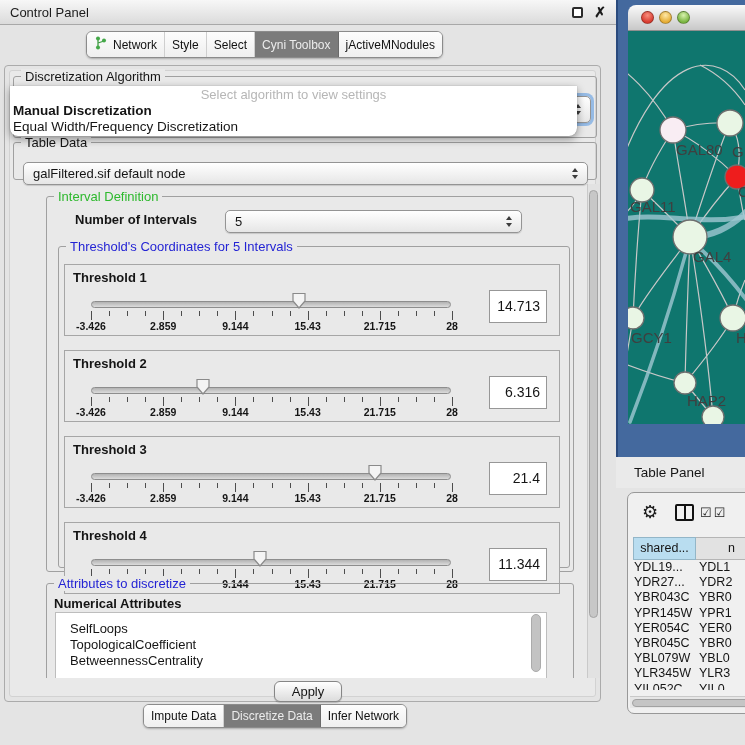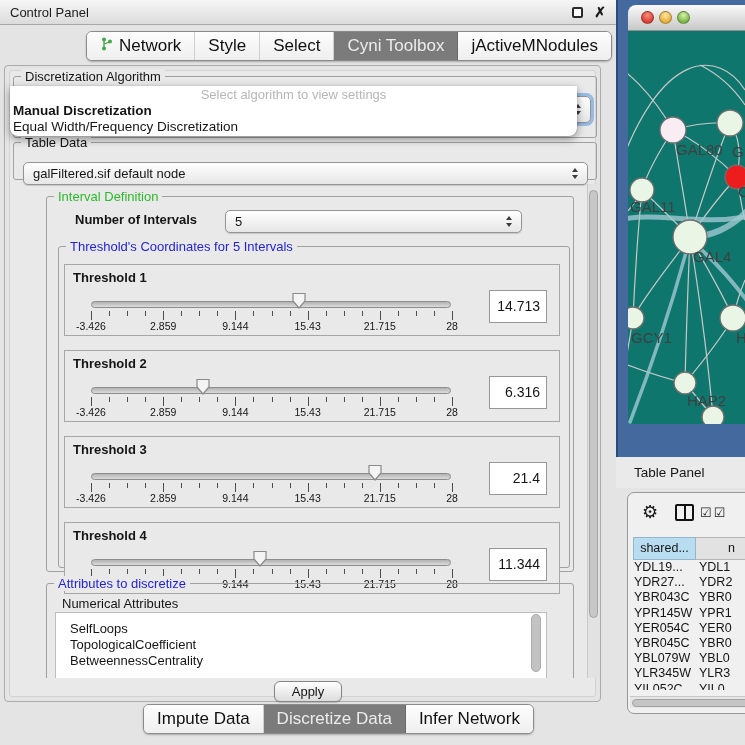--- a/index.html
+++ b/index.html
@@ -11,21 +11,21 @@
   
   .cp-titlebar{left:0;top:0;width:616px;height:25px;background:linear-gradient(#f7f7f7,#dbdbdb);
     border-bottom:1px solid #a8a8a8;display:flex;align-items:center;padding:0 10px}
   .cp-title{font-size:13px;color:#1c1c1c}
   .float-btn{margin-left:auto;width:11px;height:11px;border:2px solid #2a2a2a;background:#fff;border-radius:2px}
   .close-btn{margin-left:11px;font-weight:bold;font-size:14px;color:#1a1a1a}
 
   
   .seg{display:flex;border:1px solid #8b8b8b;border-radius:6px;background:#fcfcfc;
     box-shadow:0 1px 2px rgba(0,0,0,.25);overflow:hidden}
-  .seg-tab{display:flex;align-items:center;gap:6px;padding:4px 13px;font-size:17px;
+  .seg-tab{display:flex;align-items:center;gap:6px;padding:4px 7px;font-size:12px;
     border-right:1px solid #cfcfcf;color:#111;background:linear-gradient(#fdfdfd,#efefef);white-space:nowrap}
   .seg-tab:last-child{border-right:none}
   .seg-tab.selected{background:#7b7b7b;color:#ececec;border-right-color:#6a6a6a}
   #top-tabs{left:86px;top:31px}
   #bottom-tabs{left:143px;top:704px}
 
   
   .outer-frame{left:4px;top:65px;width:597px;height:637px;border:1px solid #ababab;border-radius:4px}
   .inner-frame{left:9px;top:70px;width:587px;height:627px;border:1px solid #d2d2d2;border-radius:3px;background:#e9e9e9}
 
@@ -59,26 +59,26 @@
   #thr-stack{left:54px;top:80px;width:496px}
   .thr-panel{position:relative;width:496px;height:72px;margin-bottom:14px;border:1px solid #a6a6a6;background:#e9e9e9}
   .thr-label{position:absolute;left:8px;top:5px;font-weight:bold}
   .thr-track{position:absolute;left:26px;top:36px;width:360px;height:7px;border:1px solid #8d8d8d;
     border-radius:4px;background:linear-gradient(#b2b2b2,#dcdcdc)}
   .thr-thumb{position:absolute;top:27px;width:16px;height:17px}
   .thr-ticks{position:absolute;left:26px;top:46px;width:361px;height:9px}
   .tick{position:absolute;top:0;width:1px;height:5px;background:#4d4d4d}
   .tick.major{height:9px}
   .thr-ticklabels{position:absolute;left:26px;top:55px;width:361px;height:12px}
-  .thr-ticklabels span{position:absolute;transform:translateX(-50%);font-size:10.5px;font-weight:normal;white-space:nowrap}
+  .thr-ticklabels span{position:absolute;transform:translateX(-50%);font-size:10.5px;font-weight:bold;white-space:nowrap}
   .thr-value{position:absolute;left:424px;top:25px;width:58px;height:33px;background:#fff;
     border:1px solid #979797;text-align:right;line-height:31px;padding-right:6px;font-size:14px}
 
   #attr-group{left:36px;top:399px;width:528px;height:110px}
-  #attr-subtitle{left:52px;top:412px;font-weight:normal}
+  #attr-subtitle{left:44px;top:412px;font-weight:bold}
   #attr-list{left:45px;top:428px;width:492px;height:70px;background:#fff;border:1px solid #bdbdbd;
     overflow:hidden;padding:8px 0 0 14px}
   .attr-item{height:16px;line-height:16px}
   #attr-list-scroll{left:521px;top:430px;width:10px;height:58px;border-radius:5px;background:#c3c3c3;border:1px solid #ababab}
 
   #v-scroll-track{left:587px;top:184px;width:13px;height:494px;background:#e2e2e2;border-left:1px solid #c9c9c9}
   #v-scroll-thumb{left:589px;top:190px;width:9px;height:428px;background:#c7c7c7;border:1px solid #a4a4a4;border-radius:5px}
 
   #apply-btn{left:274px;top:681px;width:68px;height:21px;border:1px solid #868686;border-radius:6px;
     background:linear-gradient(#ffffff,#dcdcdc);text-align:center;line-height:19px;box-shadow:0 1px 1px rgba(0,0,0,.2)}

